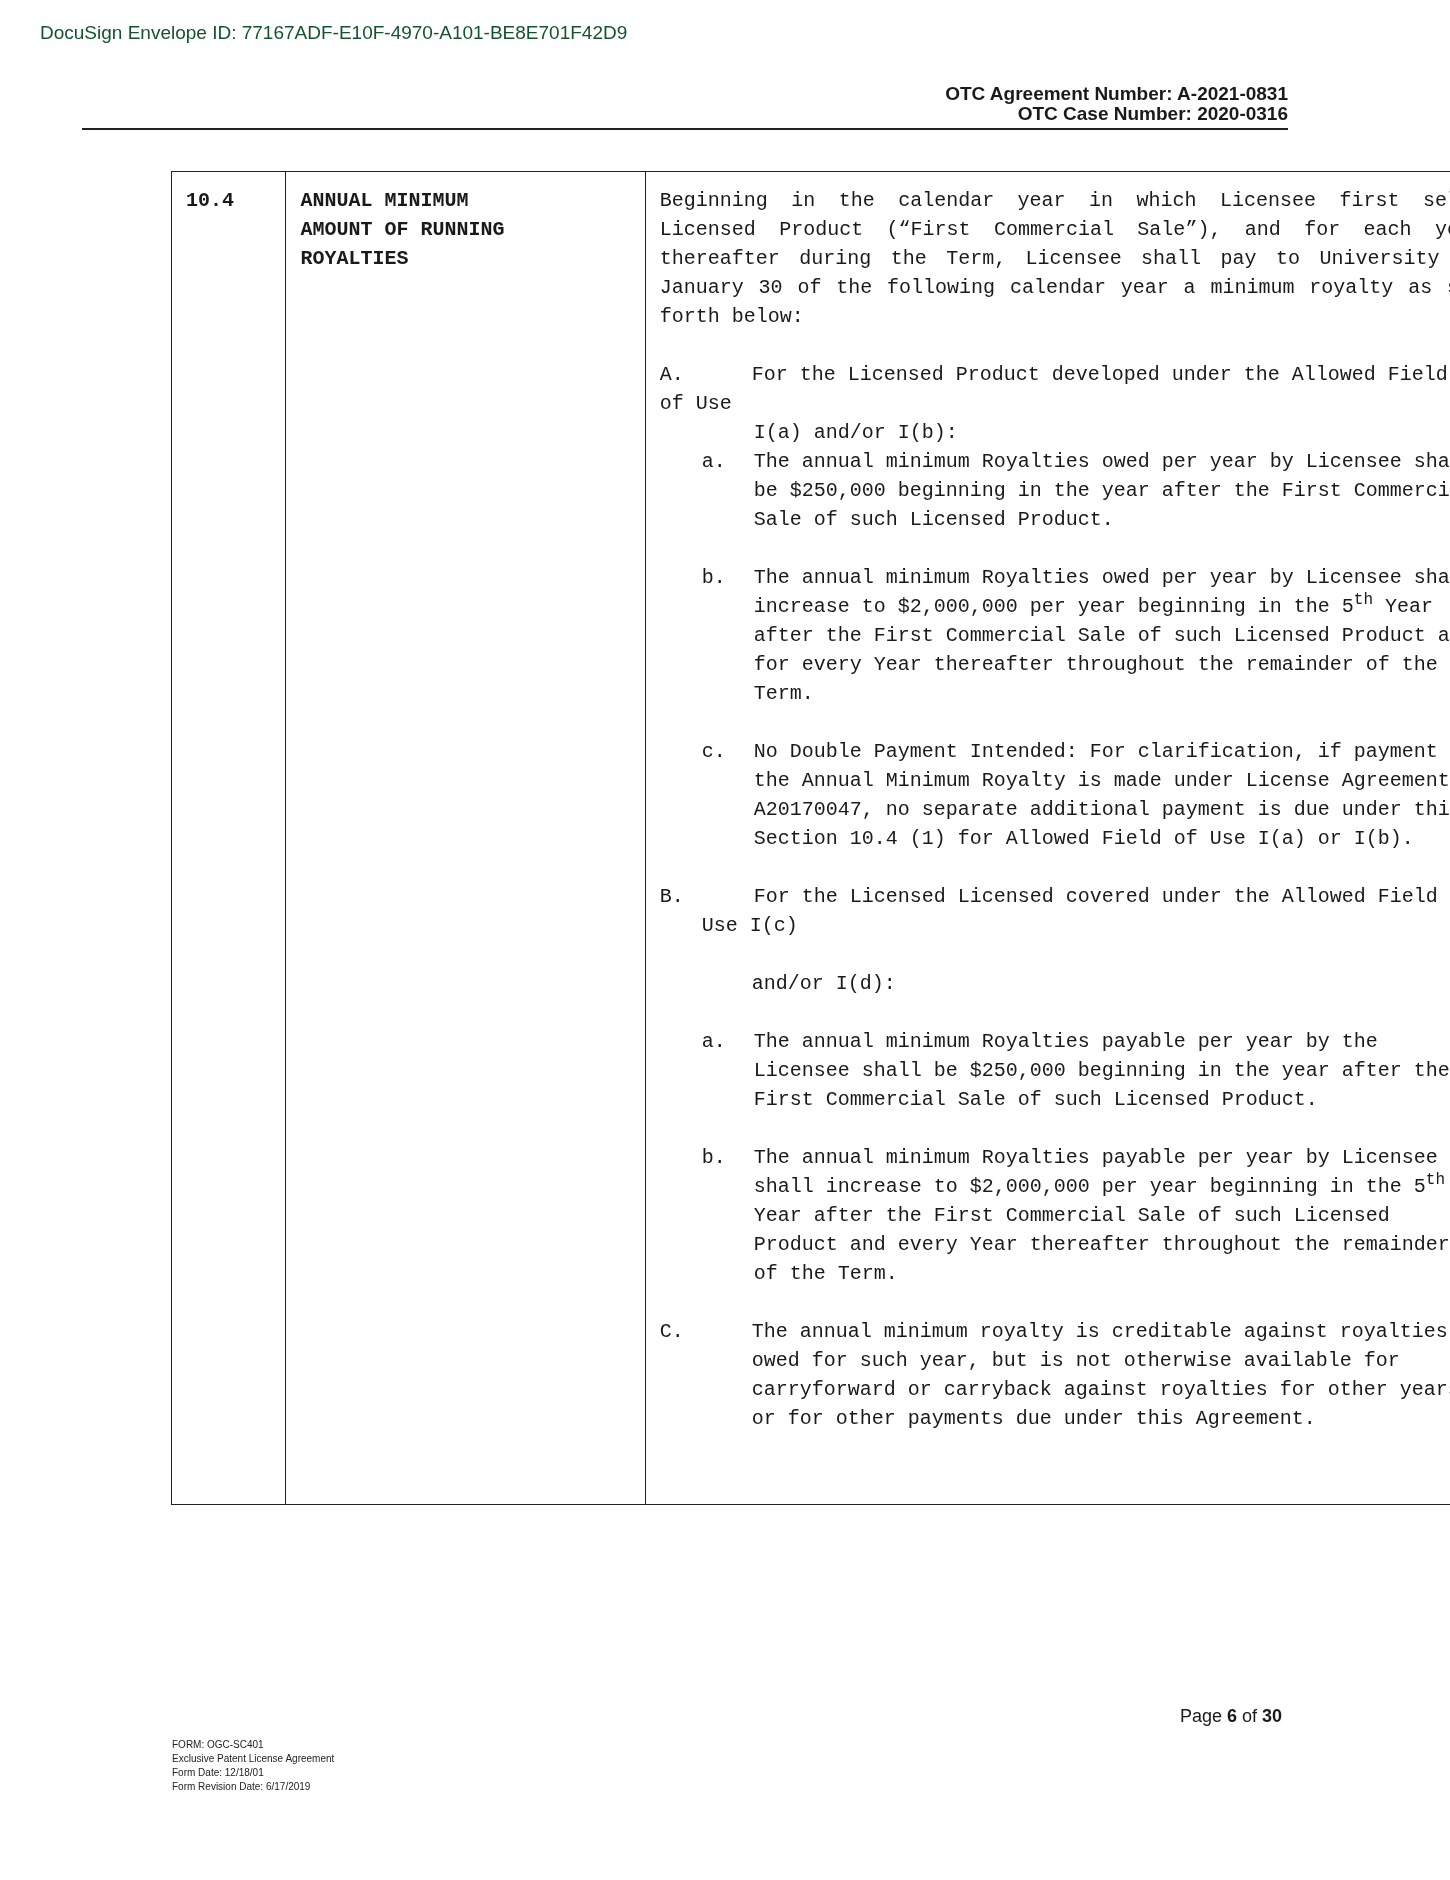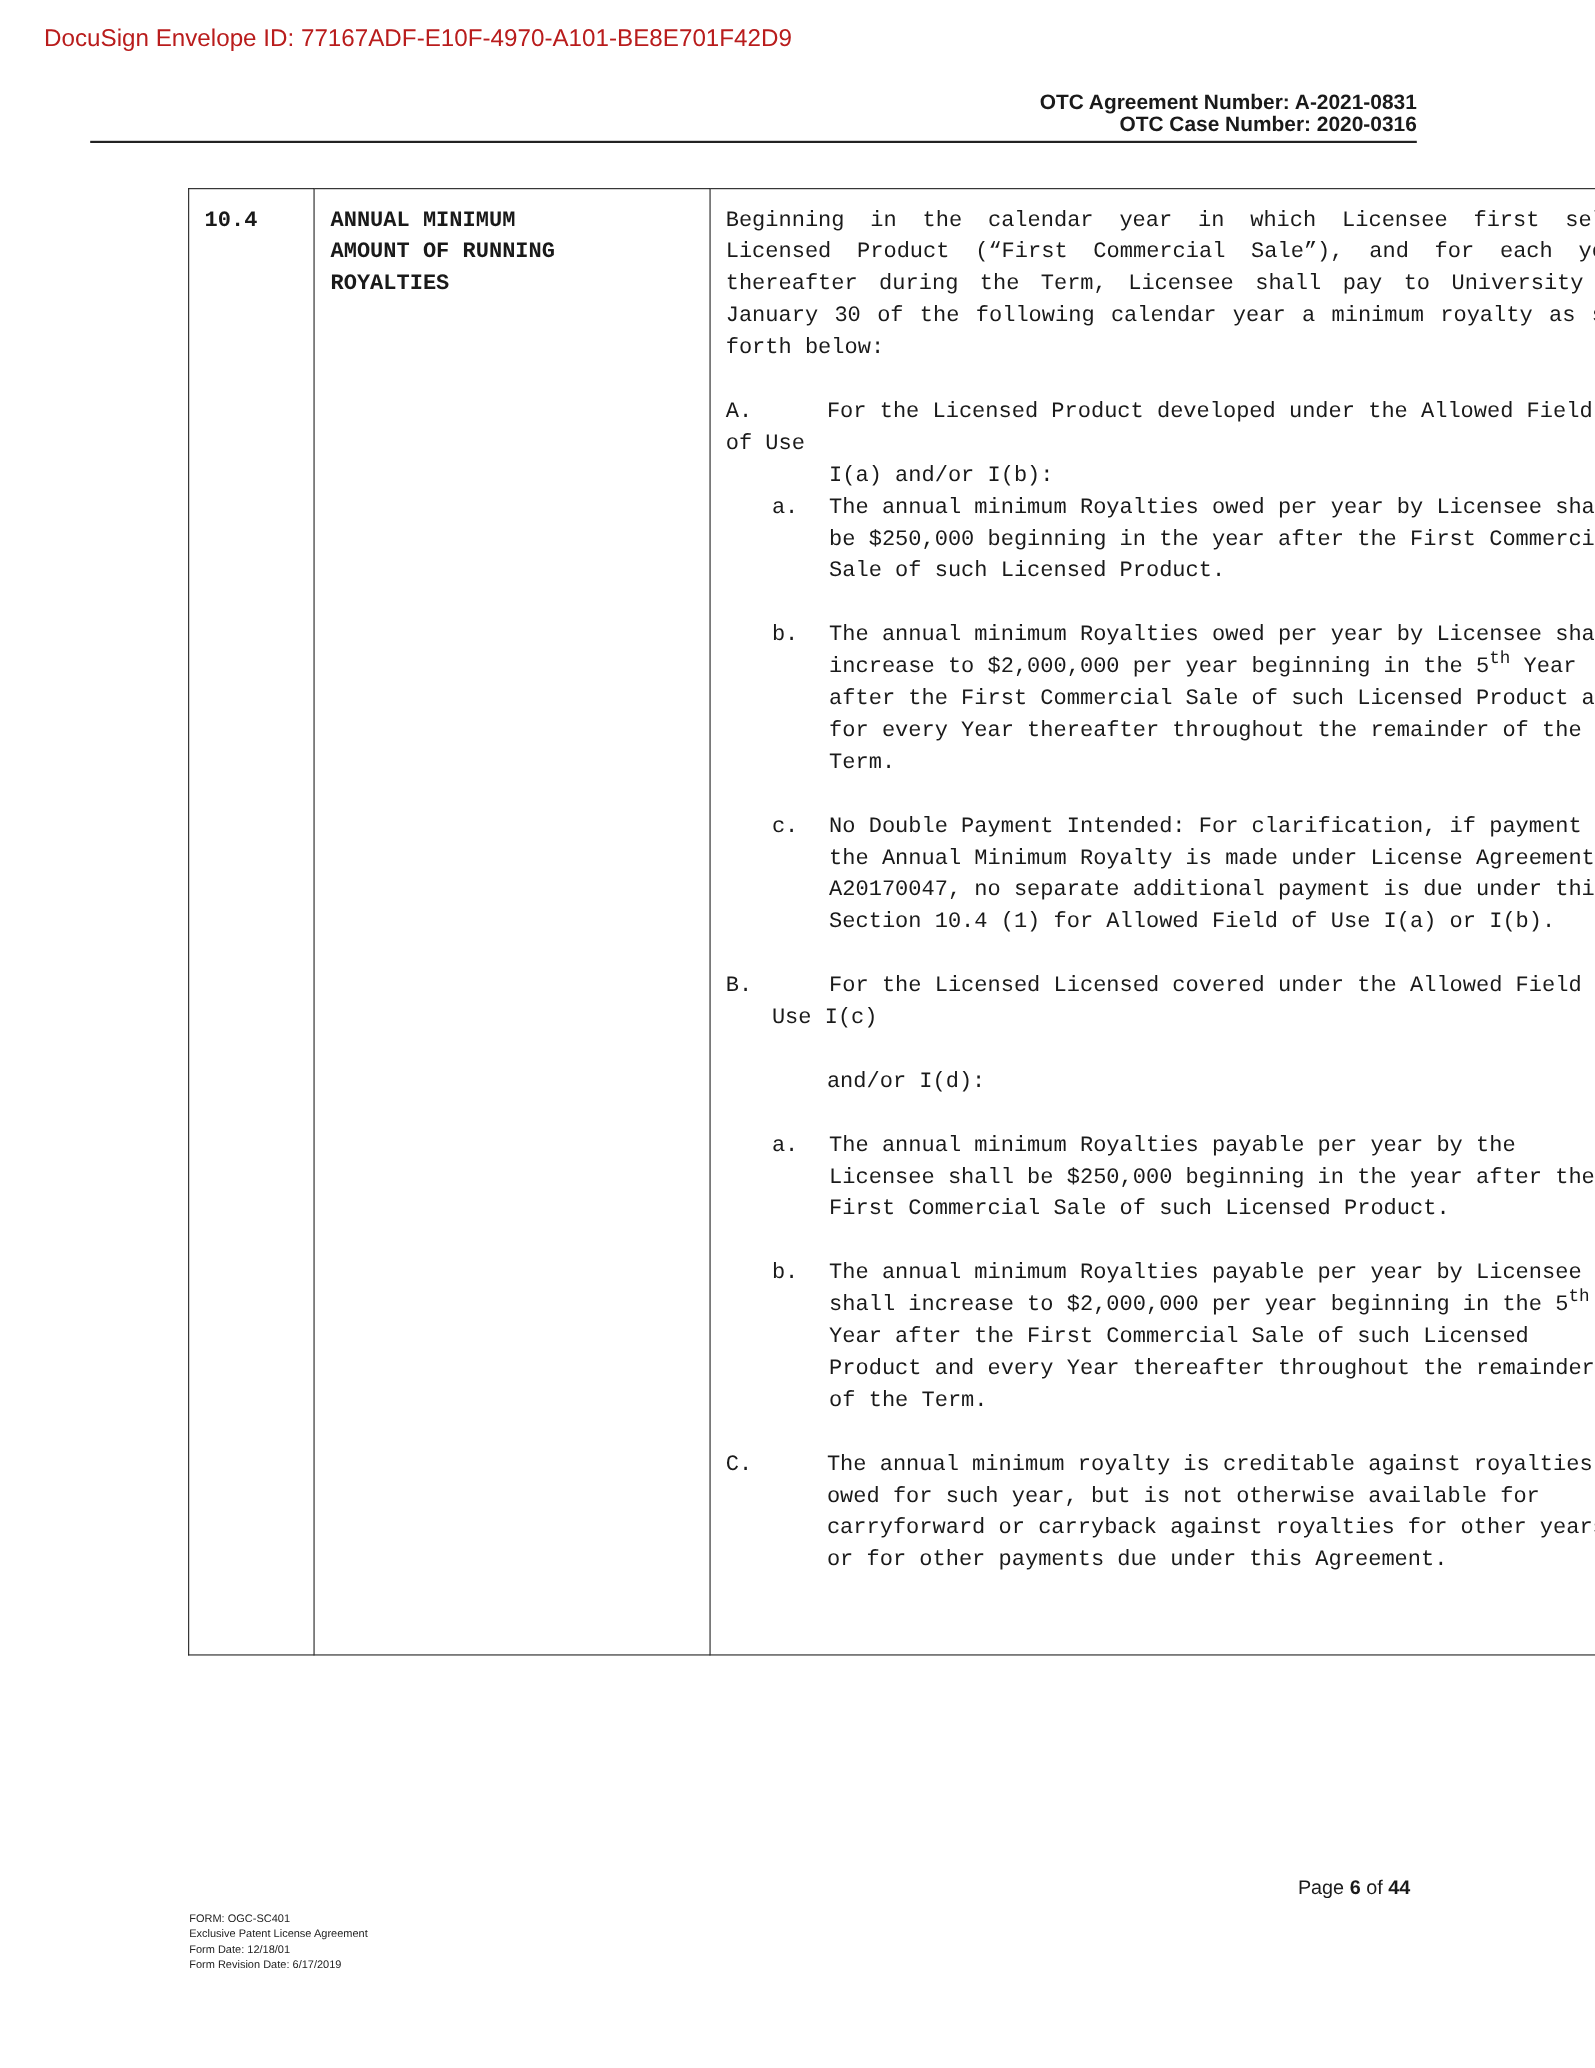--- a/index.html
+++ b/index.html
@@ -1,19 +1,19 @@
 <!DOCTYPE html>
 <html><head>
 <meta charset="utf-8">
 <style>
   html, body { margin: 0; padding: 0; background: #ffffff; }
   body { width: 1450px; height: 1880px; position: relative; overflow: hidden; color: #111; }
   .envelope {
     position: absolute; left: 40px; top: 22px;
-    font-family: "Liberation Sans", sans-serif; font-size: 22px; color: #b91c1c;
+    font-family: "Liberation Sans", sans-serif; font-size: 19px; color: #14532d;
   }
   .hdr {
     position: absolute; right: 162px; top: 84px; text-align: right;
     font-family: "Liberation Sans", sans-serif; font-weight: bold; font-size: 19px; line-height: 20px; color: #1a1a1a;
   }
   .hdr-rule { position: absolute; left: 82px; top: 128px; width: 1206px; height: 0; border-top: 2px solid #222; }
 
   .doc-table {
     position: absolute; left: 171px; top: 171px; width: 1327px;
     border-collapse: collapse;
@@ -120,20 +120,20 @@
 
       <div class="cap-hang">
         <span class="l">C.</span>
         <span class="t">The annual minimum royalty is creditable against royalties owed for such year, but is not otherwise available for carryforward or carryback against royalties for other years or for other payments due under this Agreement.</span>
       </div>
     </td>
   </tr>
 </tbody>
   </table>
 
-<div class="page-num"><span>Page </span><b>6</b><span> of </span><b>44</b></div>
+<div class="page-num"><span>Page </span><b>6</b><span> of </span><b>30</b></div>
 
 <div class="footer-form">
   <div>FORM: OGC-SC401</div>
   <div>Exclusive Patent License Agreement</div>
   <div>Form Date: 12/18/01</div>
   <div>Form Revision Date: 6/17/2019</div>
 </div>
 
 </body></html>

